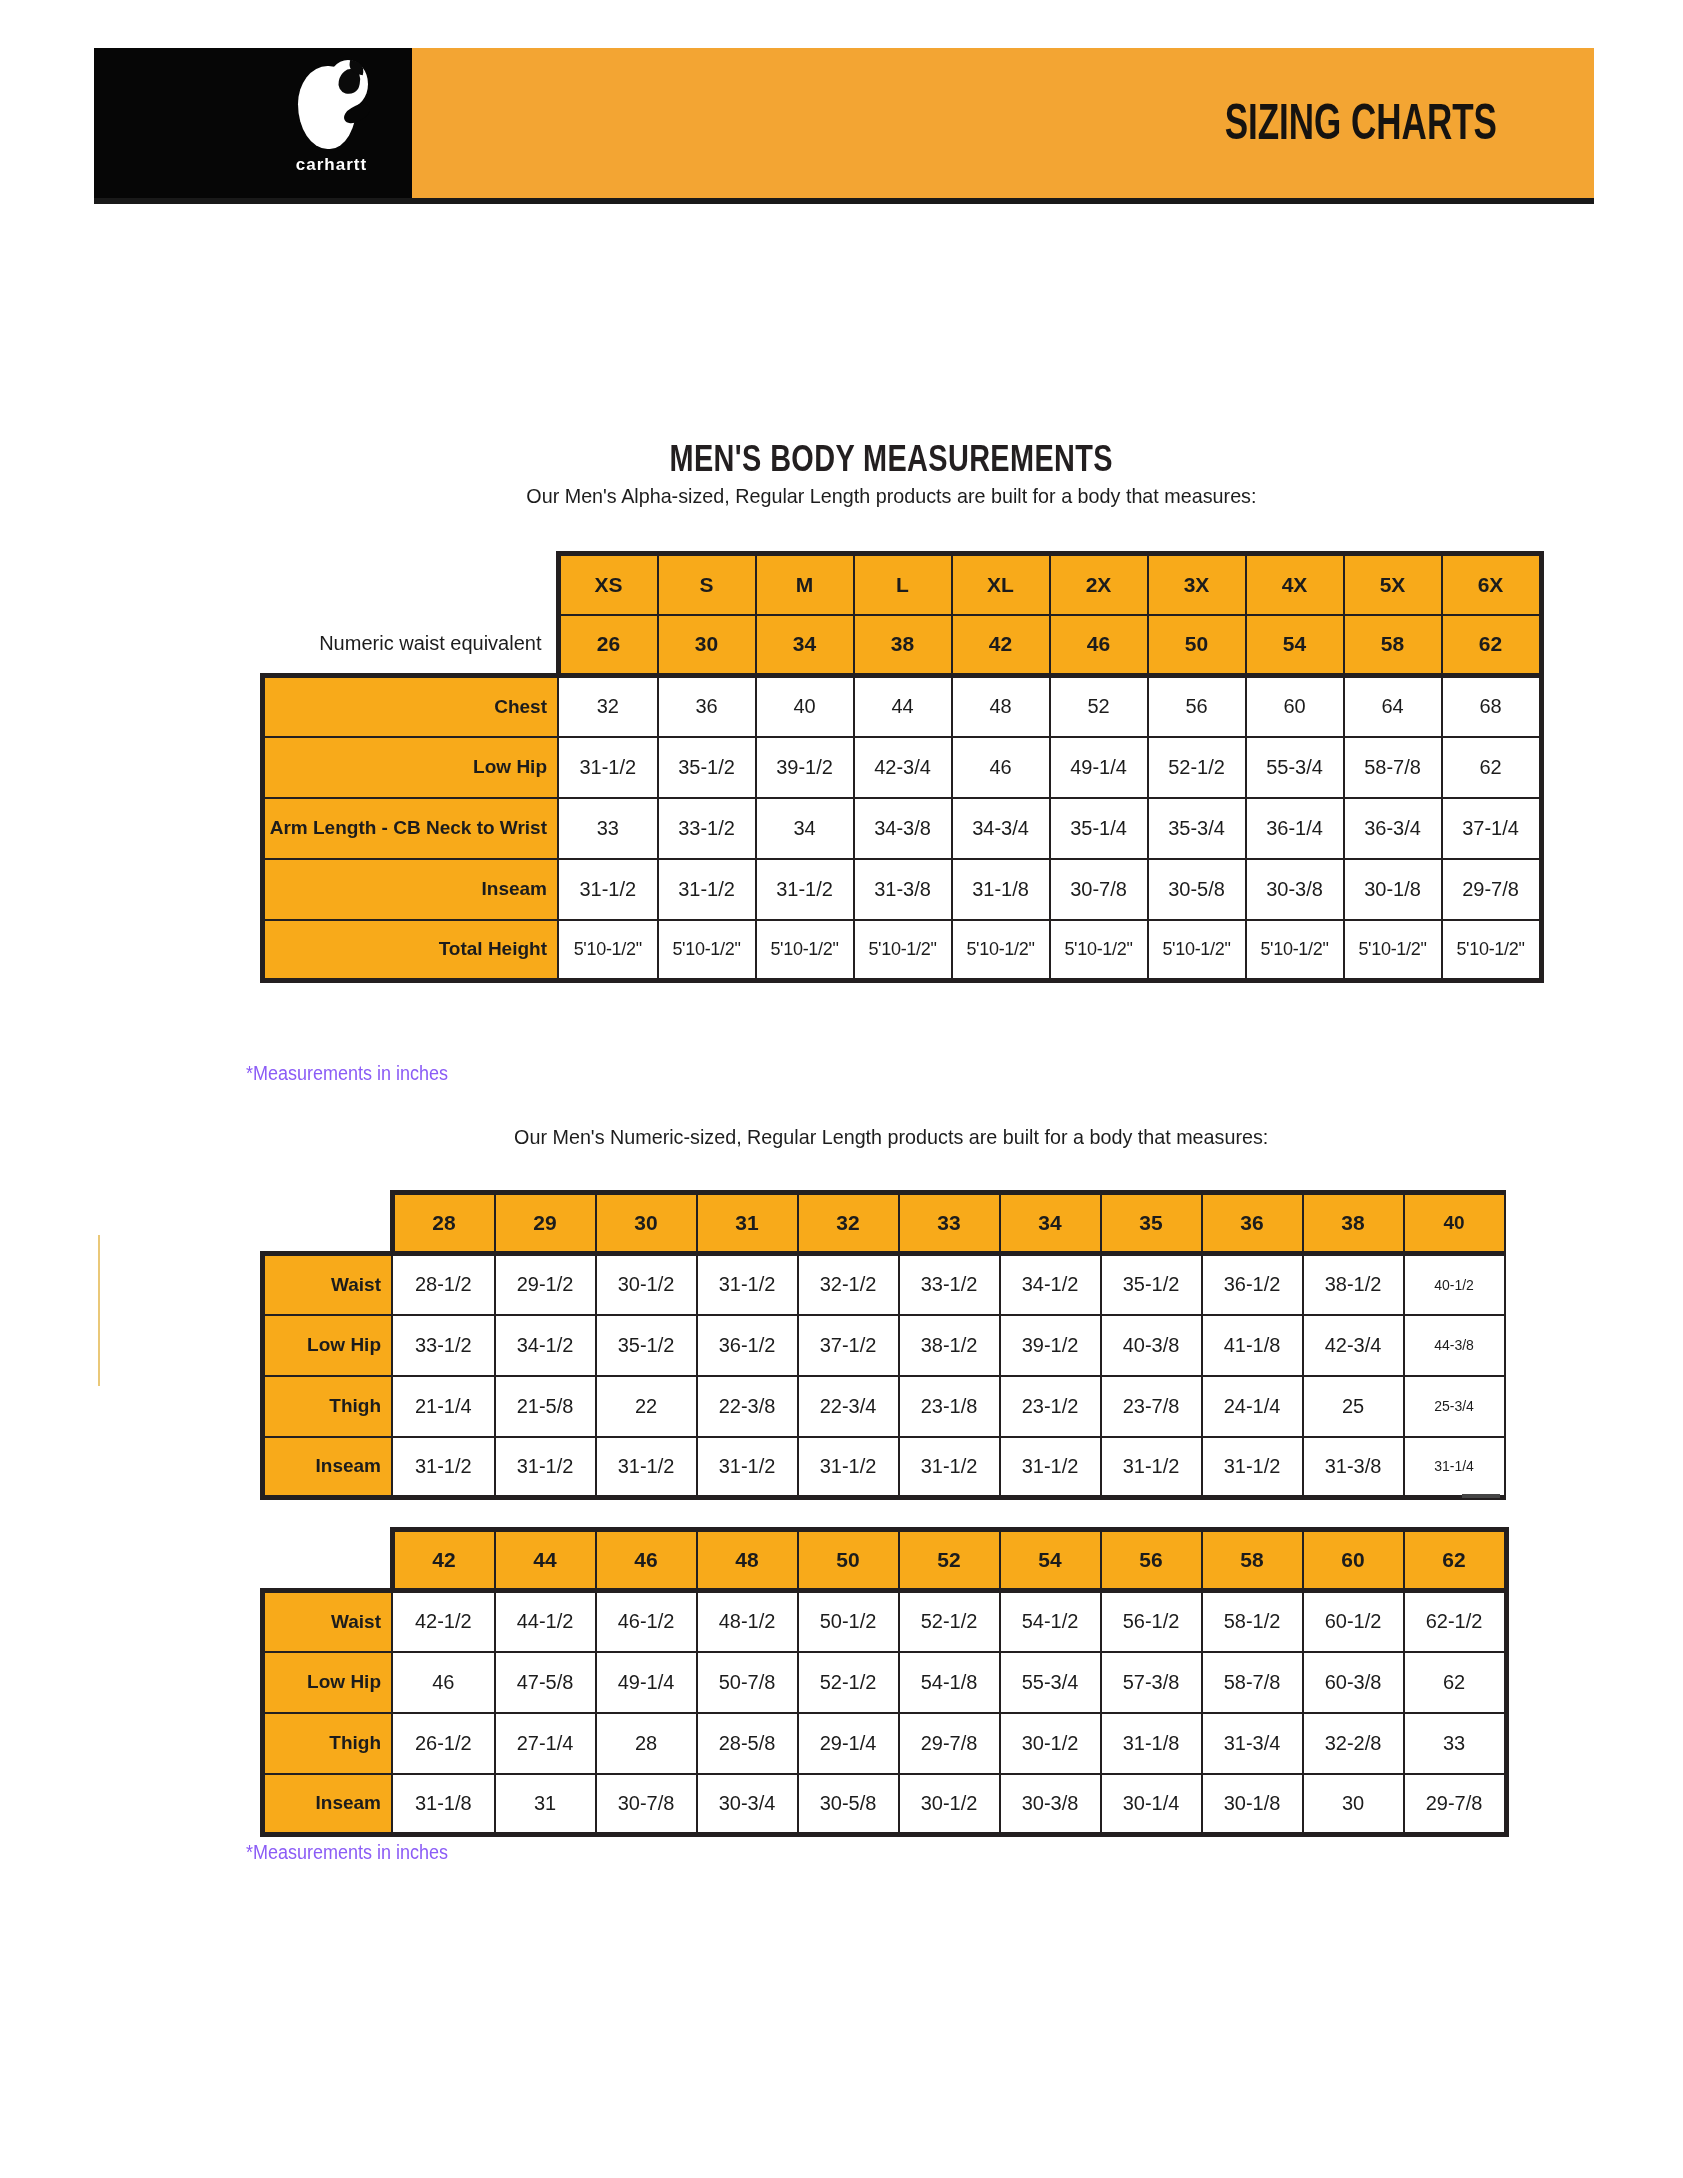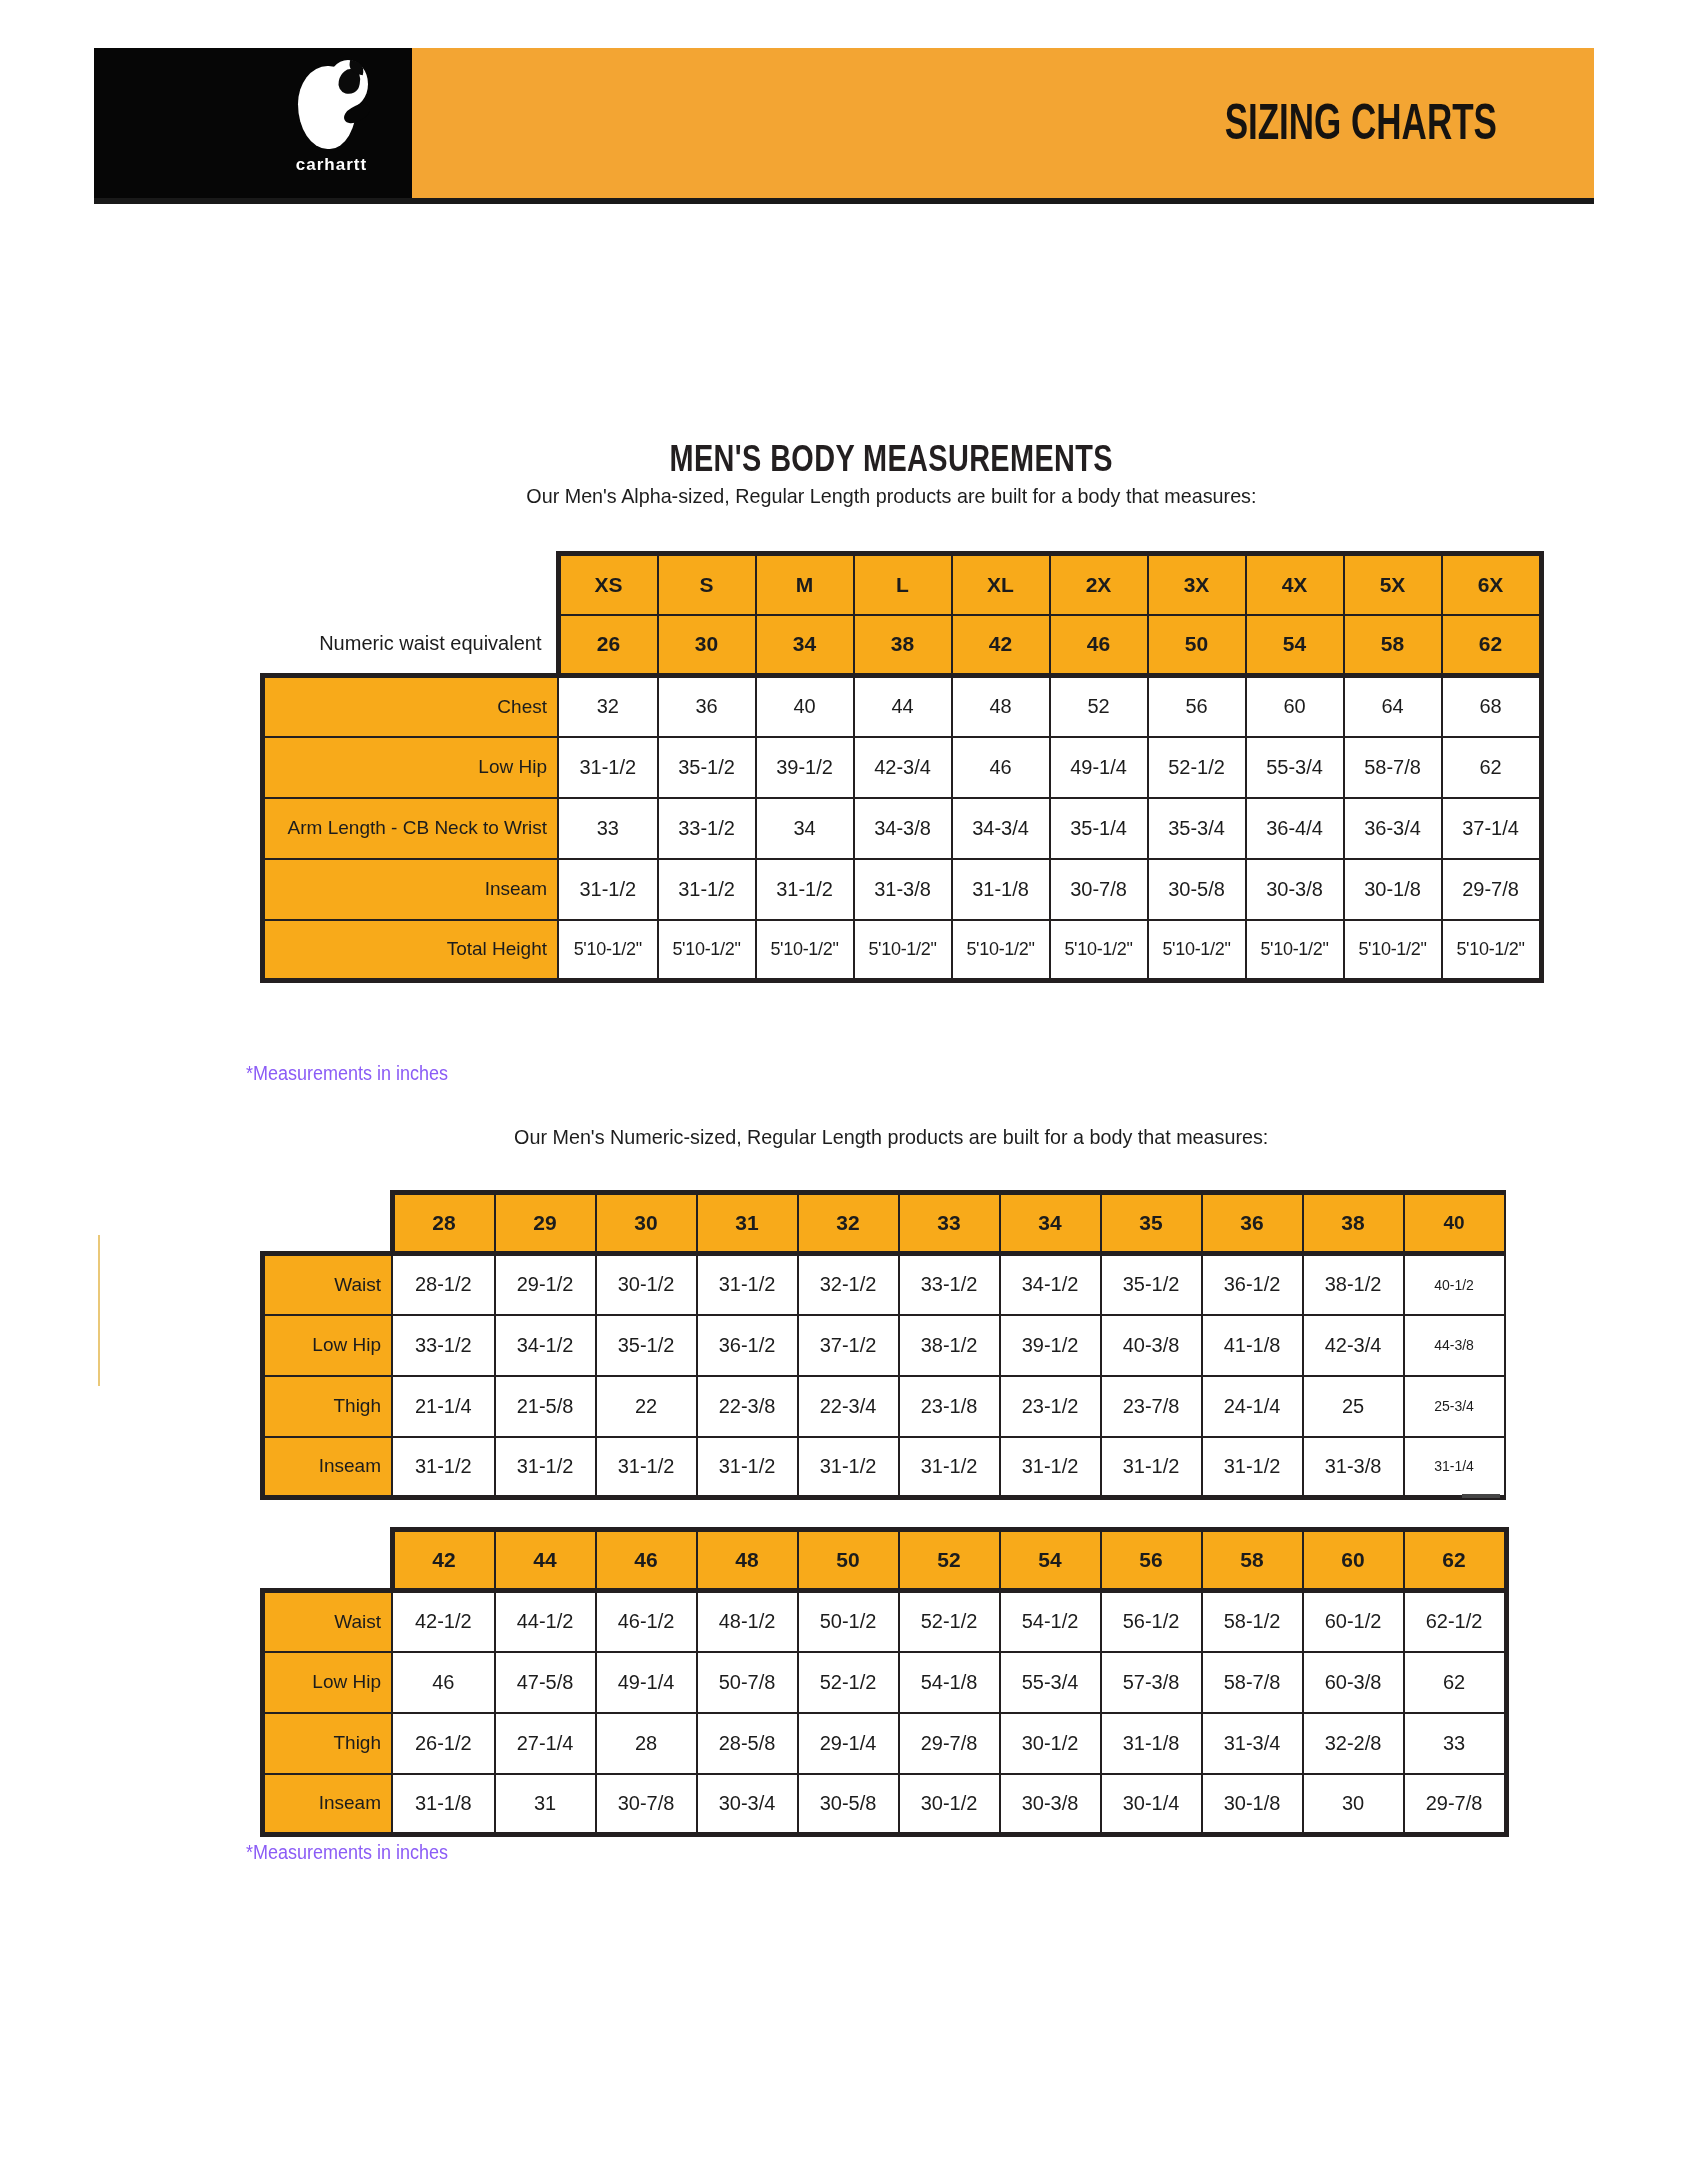--- a/index.html
+++ b/index.html
@@ -40,21 +40,21 @@
   .fn1{top:1062px;}
   .fn2{top:1841px;}
   
   table{position:absolute;border-collapse:collapse;table-layout:fixed;}
   tr{height:61px;}
   td{text-align:center;vertical-align:middle;border:2px solid var(--ink);
     font-size:20px;color:#1c1c1c;padding:0;overflow:hidden;white-space:nowrap;}
   td.blank,td.plainlabel{border:none;background:#fff;}
   td.plainlabel{text-align:right;padding-right:14px;font-size:20px;}
   td.gold{background:var(--table-gold);font-weight:bold;font-size:21px;text-align:center;}
-  td.goldlabel{background:var(--table-gold);font-weight:normal;font-size:19px;
+  td.goldlabel{background:var(--table-gold);font-weight:bold;font-size:19px;
     text-align:right;padding-right:10px;}
   td.val{background:#fff;}
   #t1{left:260px;top:551px;}
   #t1 td:first-child{width:279px;}
   #t1 td:not(:first-child){width:96px;}
   #t1 tr:first-child td:not(.blank){border-top-width:5px;}
   #t1 td:last-child{border-right-width:5px;}
   #t1 tr:last-child td:not(.blank){border-bottom-width:5px;}
   #t1 td.goldlabel{border-left-width:5px;}
   #t1 tr:nth-child(3) td{border-top-width:5px;}
@@ -158,21 +158,21 @@
       </tr>
       <tr>
         <td class="goldlabel">Arm Length - CB Neck to Wrist</td>
         <td class="val">33</td>
         <td class="val">33-1/2</td>
         <td class="val">34</td>
         <td class="val">34-3/8</td>
         <td class="val">34-3/4</td>
         <td class="val">35-1/4</td>
         <td class="val">35-3/4</td>
-        <td class="val">36-4/4</td>
+        <td class="val">36-1/4</td>
         <td class="val">36-3/4</td>
         <td class="val">37-1/4</td>
       </tr>
       <tr>
         <td class="goldlabel">Inseam</td>
         <td class="val">31-1/2</td>
         <td class="val">31-1/2</td>
         <td class="val">31-1/2</td>
         <td class="val">31-3/8</td>
         <td class="val">31-1/8</td>

